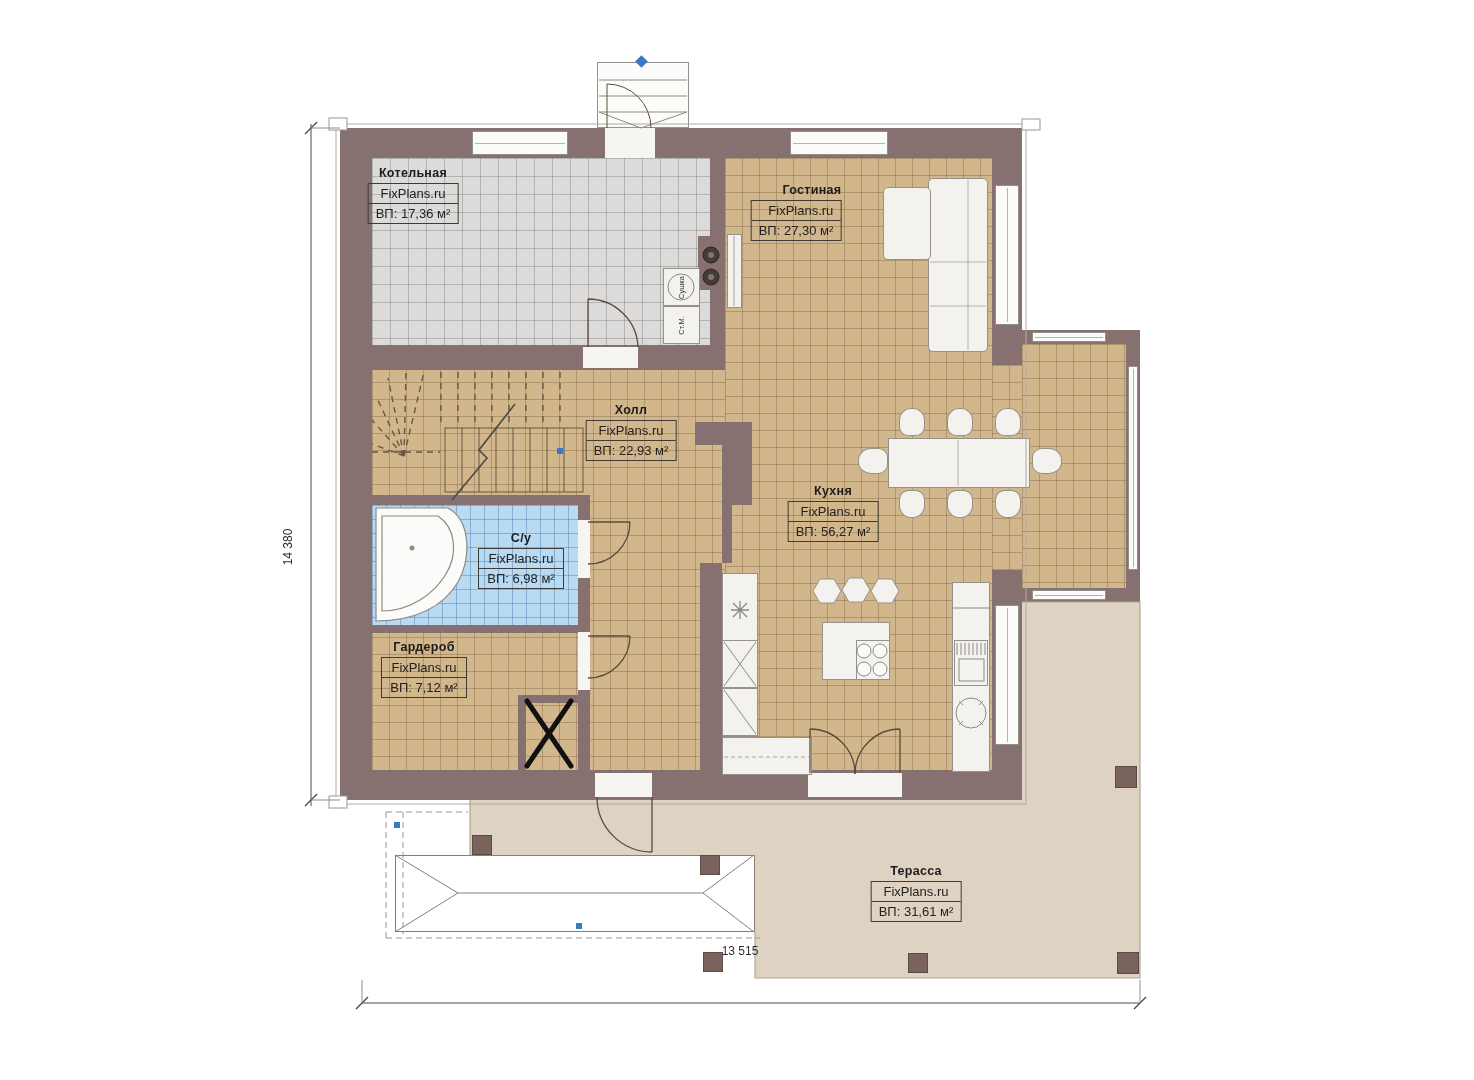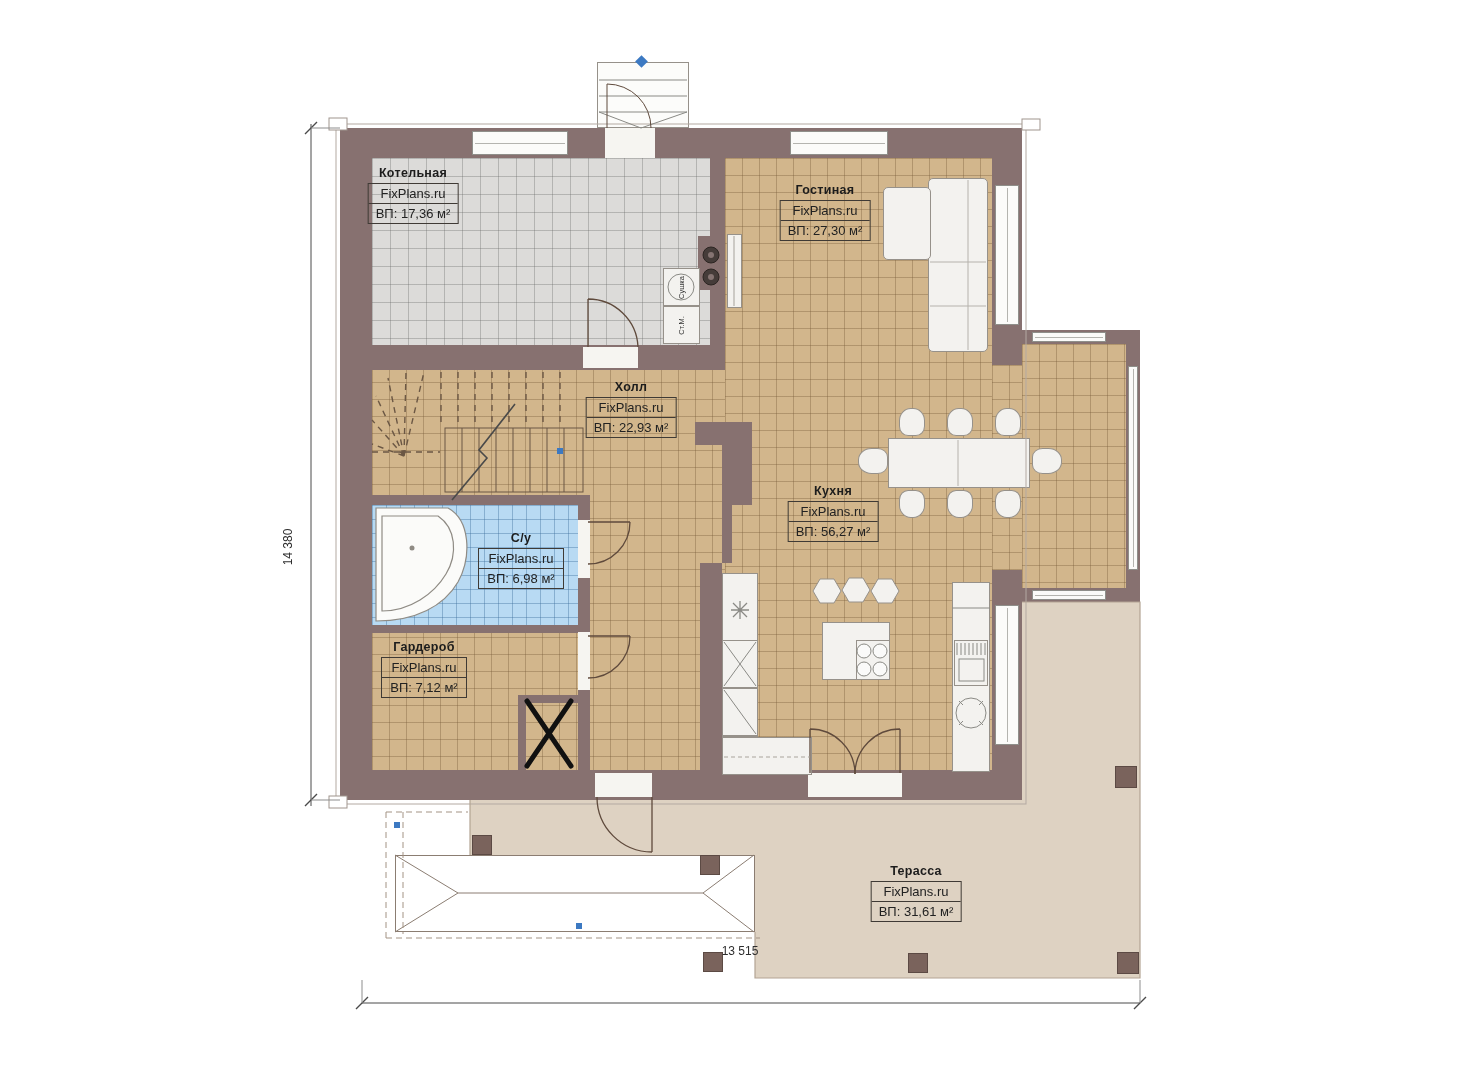--- a/index.html
+++ b/index.html
@@ -248,28 +248,28 @@
     </g>
   </svg>
 
   <div class="room-label" style="left:413px;top:166px;">
     <div class="room-name">Котельная</div>
     <div class="room-box">
       <div class="r1">FixPlans.ru</div>
       <div class="r2">ВП: 17,36 м²</div>
     </div>
   </div>
-  <div class="room-label" style="left:825px;top:183px;">
+  <div class="room-label" style="left:796px;top:183px;text-align:right;">
     <div class="room-name">Гостиная</div>
     <div class="room-box">
       <div class="r1">FixPlans.ru</div>
       <div class="r2">ВП: 27,30 м²</div>
     </div>
   </div>
-  <div class="room-label" style="left:631px;top:380px;">
+  <div class="room-label" style="left:631px;top:403px;">
     <div class="room-name">Холл</div>
     <div class="room-box">
       <div class="r1">FixPlans.ru</div>
       <div class="r2">ВП: 22,93 м²</div>
     </div>
   </div>
   <div class="room-label" style="left:813px;top:484px;padding-left:40px;">
     <div class="room-name">Кухня</div>
     <div class="room-box">
       <div class="r1">FixPlans.ru</div>

